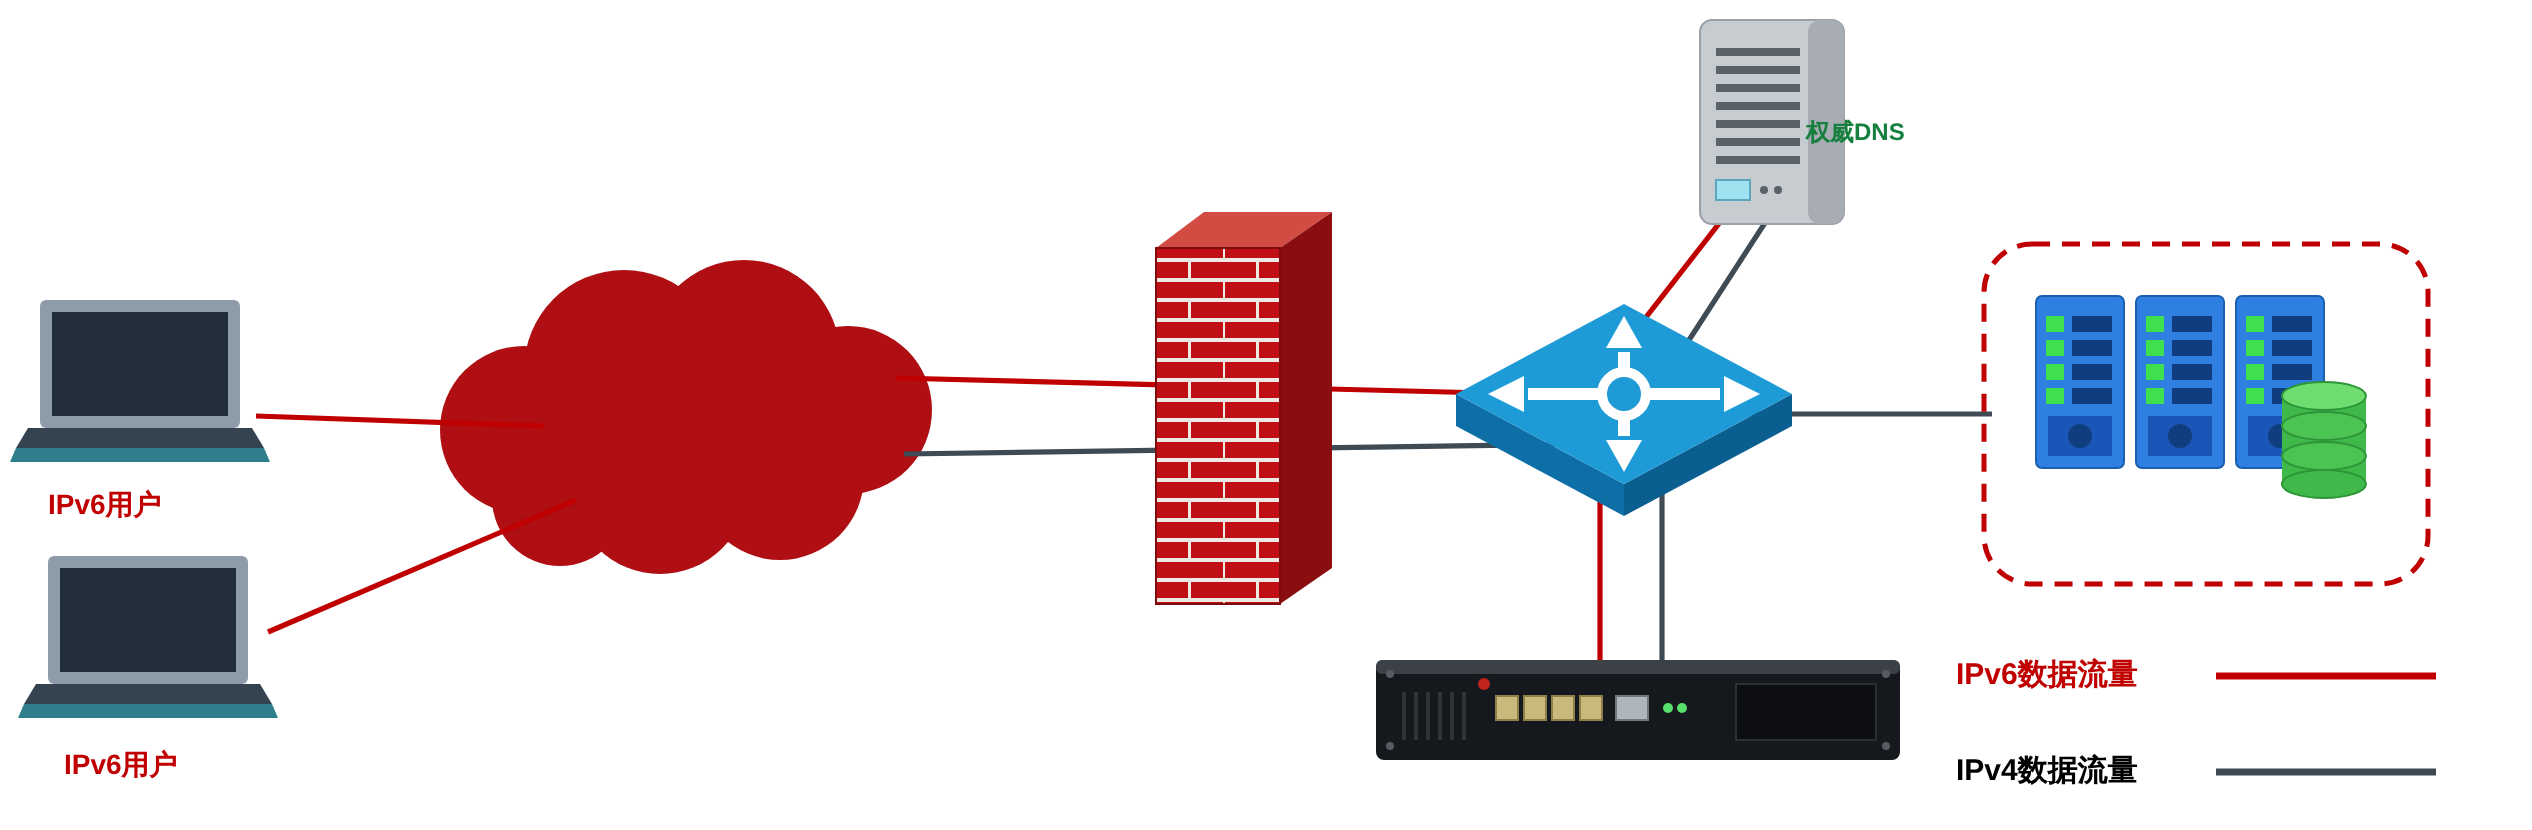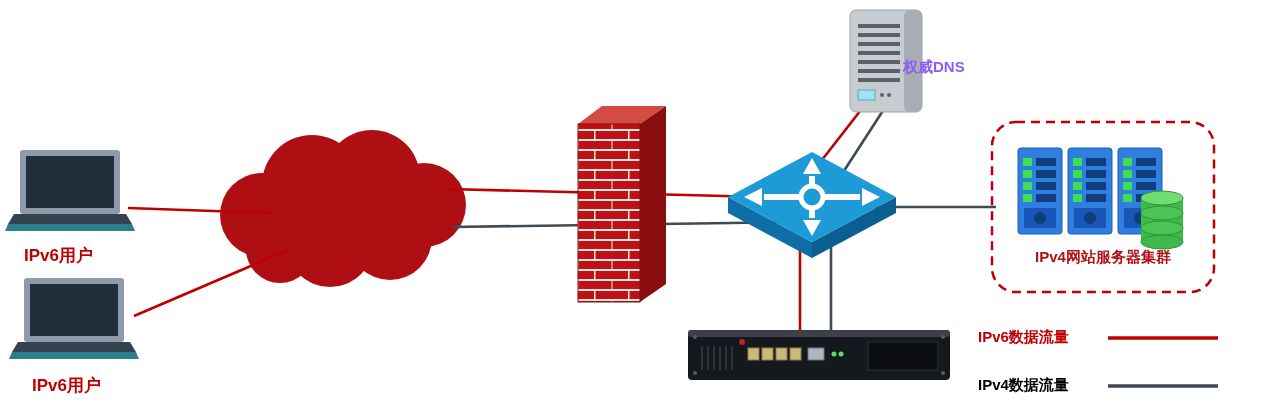--- a/index.html
+++ b/index.html
@@ -1,22 +1,22 @@
 <!DOCTYPE html>
 <html><head>
 <meta charset="utf-8">
 <style>
   html,body{margin:0;padding:0;background:#ffffff;}
   #stage{position:relative;width:1266px;height:415px;background:#ffffff;overflow:hidden;
          font-family:"Liberation Sans",sans-serif;}
   #stage svg{position:absolute;left:0;top:0;}
   .label{position:absolute;font-weight:bold;white-space:nowrap;}
-  .lbl-user{color:#C00000;font-size:17px;}
+  .lbl-user{color:#C00000;font-size:14px;}
   .lbl-internet{color:#111111;font-size:18px;letter-spacing:0.5px;}
-  .lbl-dns{color:#8b5cf6;font-size:15px;}
+  .lbl-dns{color:#15803d;font-size:12px;}
   .lbl-cluster{color:#AF1318;font-size:15px;text-align:center;}
   .lbl-legend-v6{color:#C00000;font-size:15px;}
   .lbl-legend-v4{color:#000000;font-size:15px;}
 </style>
 </head>
 <body>
 
 <div id="stage">
 
 <svg width="1266" height="415" viewBox="0 0 1266 415">
@@ -186,16 +186,15 @@
         <circle cx="943" cy="373" r="2" fill="#555B61"></circle>
   </g>
 
   <line x1="1108" y1="338" x2="1218" y2="338" stroke="#C00000" stroke-width="3.5"></line>
   <line x1="1108" y1="386" x2="1218" y2="386" stroke="#3E4A54" stroke-width="3.5"></line>
 </svg>
 
   <div class="label lbl-user" style="left:24px;top:244px;">IPv6用户</div>
   <div class="label lbl-user" style="left:32px;top:374px;">IPv6用户</div>
   <div class="label lbl-dns" style="left:903px;top:58px;">权威DNS</div>
-  <div class="label lbl-cluster" style="left:1000px;top:248px;width:206px;">IPv4网站服务器集群</div>
   <div class="label lbl-legend-v6" style="left:978px;top:328px;">IPv6数据流量</div>
   <div class="label lbl-legend-v4" style="left:978px;top:376px;">IPv4数据流量</div>
 </div>
 
 </body></html>

